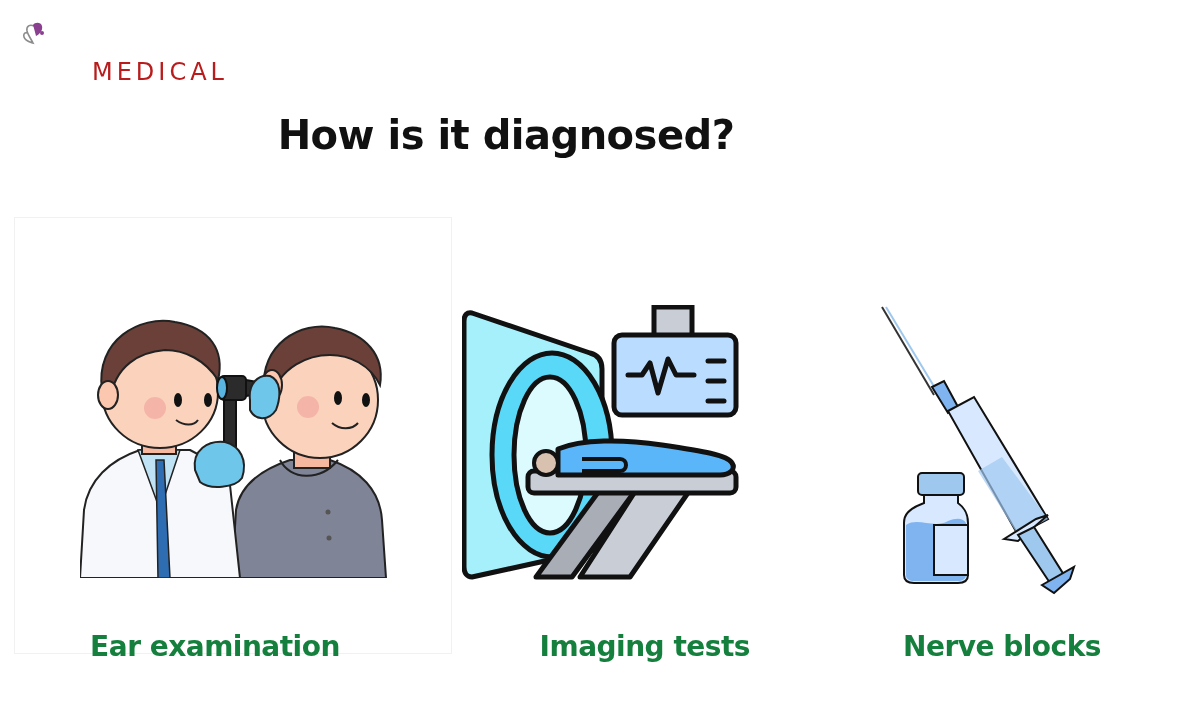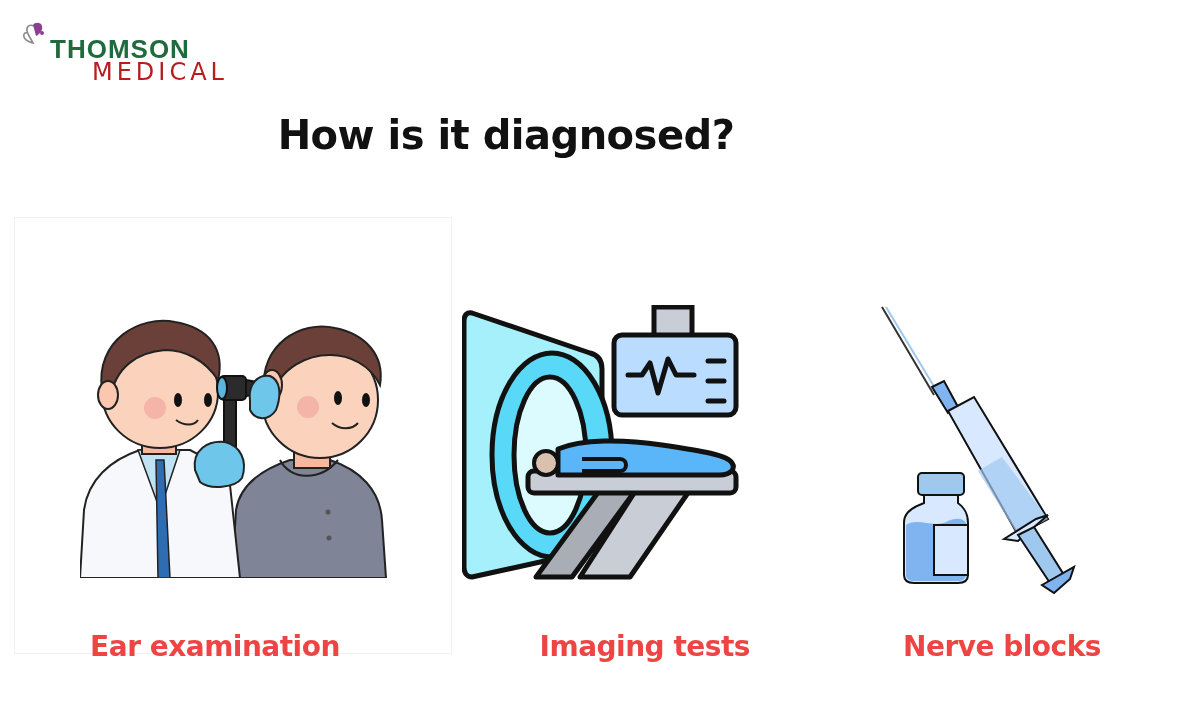--- a/index.html
+++ b/index.html
@@ -4,32 +4,31 @@
 <style>
   html, body { margin:0; padding:0; }
   body { width:1200px; height:720px; background:#ffffff; position:relative; overflow:hidden; font-family:"Liberation Sans", sans-serif; }
   .logo { position:absolute; left:20px; top:22px; width:200px; height:62px; }
   .logo-icon { position:absolute; left:0; top:0; width:28px; height:26px; }
   .logo-top { position:absolute; left:30px; top:14px; font-size:26px; font-weight:bold; color:#1f6b3d; letter-spacing:1px; line-height:26px; }
   .logo-bottom { position:absolute; left:72px; top:40px; font-size:24px; color:#b91c1c; letter-spacing:4px; line-height:20px; font-family:"DejaVu Sans", sans-serif; }
   .title { position:absolute; left:0; width:1012px; top:112px; text-align:center; font-size:40px; font-weight:bold; color:#111111; font-family:"DejaVu Sans", sans-serif; letter-spacing:-0.5px; }
   .card-box { position:absolute; left:14px; top:217px; width:438px; height:437px; border:1px solid #f1f1f1; box-sizing:border-box; }
   .illus { position:absolute; }
-  .label { position:absolute; top:630px; font-size:28px; font-weight:bold; color:#ef4444; text-align:center; font-family:"DejaVu Sans", sans-serif; letter-spacing:-0.5px; }
+  .label { position:absolute; top:630px; font-size:28px; font-weight:bold; color:#15803d; text-align:center; font-family:"DejaVu Sans", sans-serif; letter-spacing:-0.5px; }
 </style>
 </head>
 <body>
 
 <div class="logo">
   <svg class="logo-icon" viewBox="0 0 28 26">
     <path d="M14 4 C10 2,6 4,7 9 C8 13,11 17,13 21 C10 20,5 19,4 15 C3 12,5 10,7 11" fill="none" stroke="#8c8c8c" stroke-width="1.6"></path>
     <path d="M13 3 C15 0,21 0,22 4 C23 8,20 12,16 14 C15 10,14 6,13 3 Z" fill="#8a3f8f"></path>
     <circle cx="22" cy="11" r="2" fill="#8a3f8f"></circle>
   </svg>
-  <div class="logo-top">THOMSON</div>
   <div class="logo-bottom">MEDICAL</div>
 </div>
 
 <h1 class="title" style="margin:0;">How is it diagnosed?</h1>
 
 <div class="card-box"></div>
 
 <svg class="illus" style="left:80px;top:310px;" width="310" height="268" viewBox="0 0 310 268">
 
   <path d="M152 268 L156 200 C160 175,180 160,210 150 L250 150 C280 160,300 180,302 210 L306 268 Z" fill="#7f8496" stroke="#222" stroke-width="2"></path>

